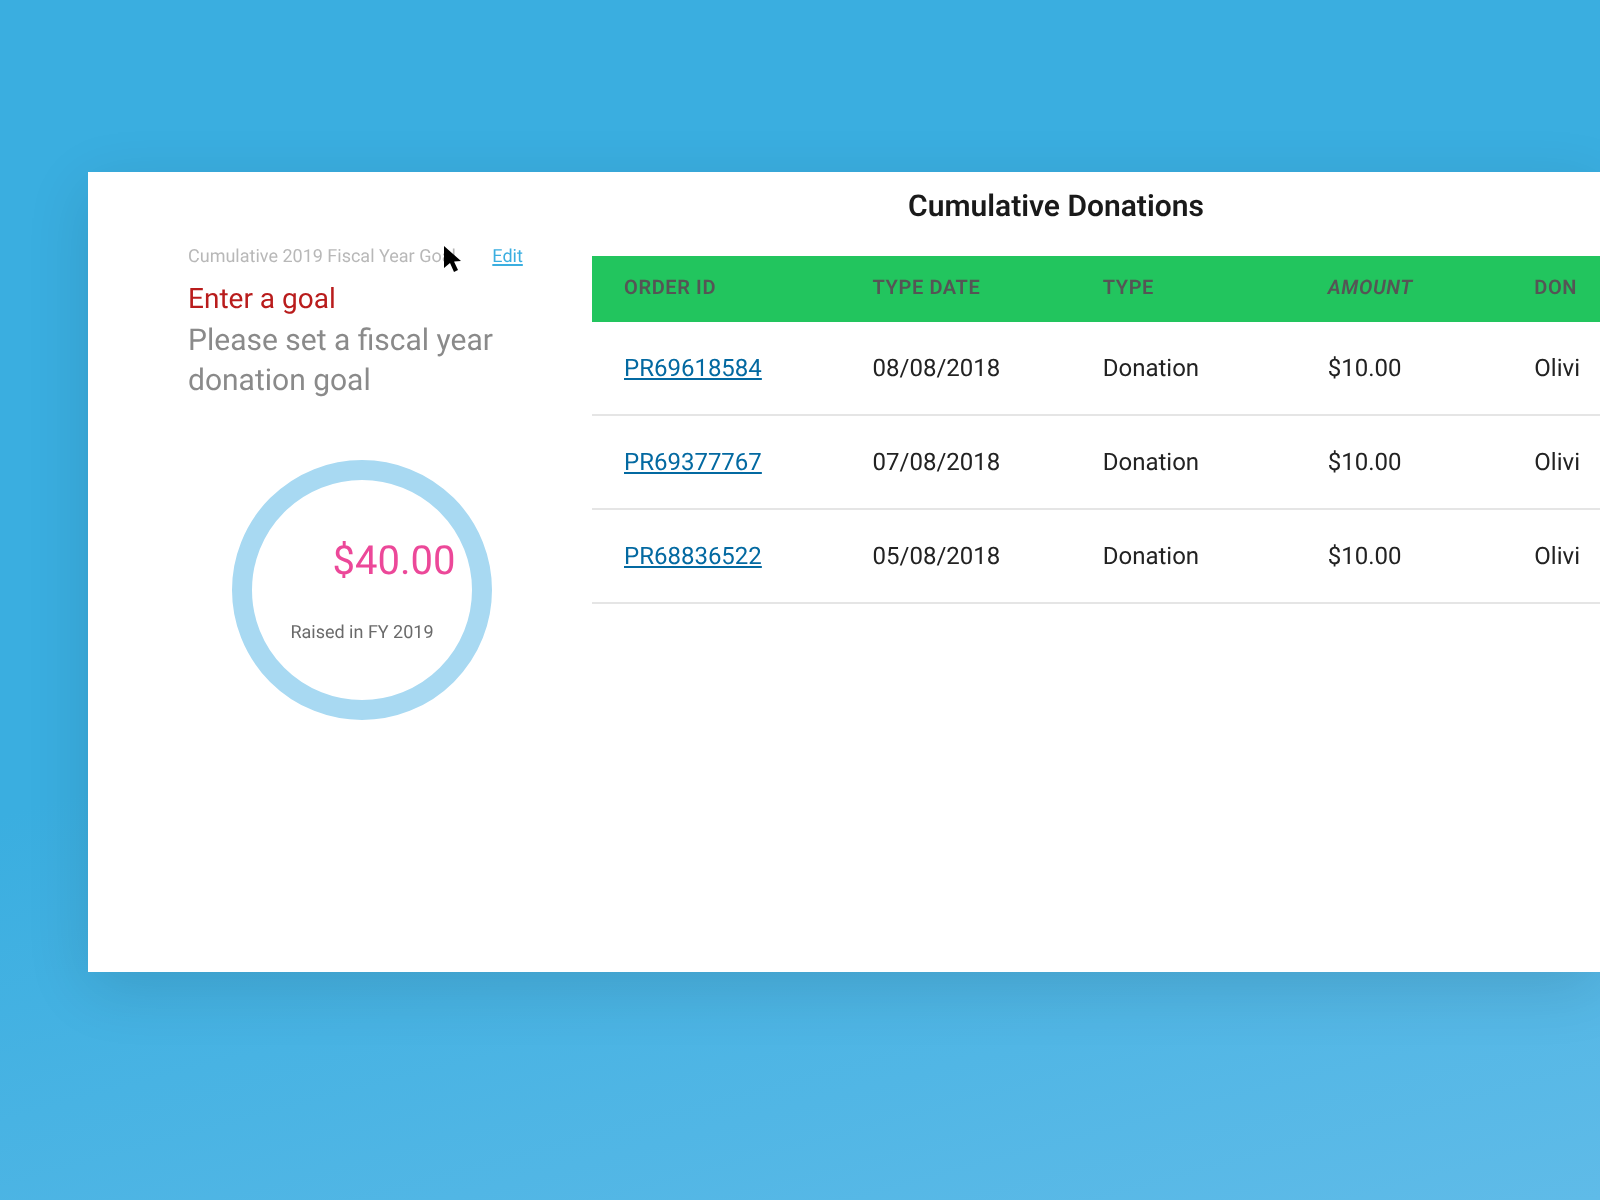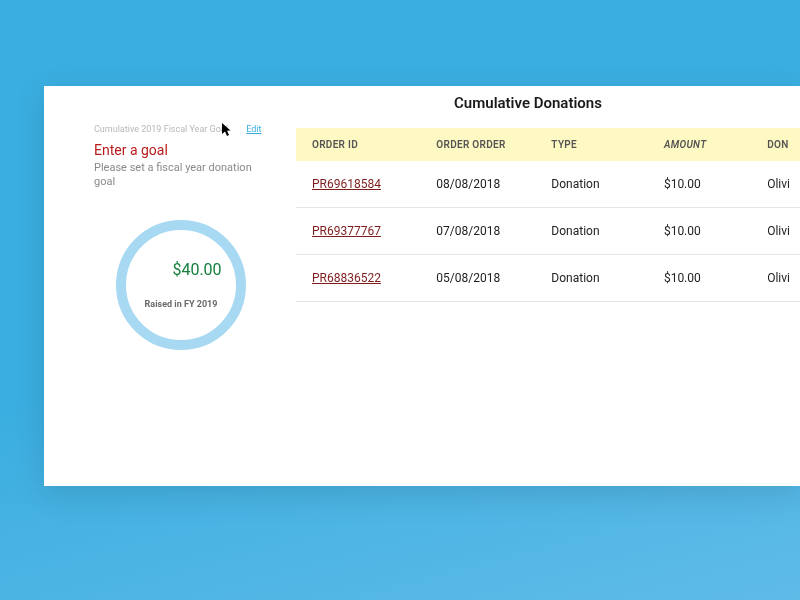--- a/index.html
+++ b/index.html
@@ -45,21 +45,21 @@
       color: #000;
       pointer-events: none;
     }
     .enter-goal {
       font-size: 14px;
       color: #b91c1c;
       margin-bottom: 3px;
       font-weight: 400;
     }
     .goal-sub {
-      font-size: 11px;
+      font-size: 15px;
       color: #8a8a8a;
       line-height: 1.3;
       margin-bottom: 30px;
     }
     .ring-wrap {
       position: relative;
       width: 130px;
       height: 130px;
       margin: 0 auto;
     }
@@ -67,30 +67,29 @@
       width: 130px;
       height: 130px;
       border-radius: 50%;
       border: 10px solid #a8d9f2;
       display: flex;
       flex-direction: column;
       align-items: center;
       justify-content: center;
     }
     .ring-amount {
-      font-size: 16px;
-      color: #15803d;
+      font-size: 20px;
+      color: #ec4899;
       font-weight: 400;
       margin-left: 32px;
     }
     .ring-caption {
       font-size: 9px;
       color: #6a6a6a;
       margin-top: 20px;
-      font-weight: bold;
     }
     .right-panel {
       flex: 1;
       padding-top: 8px;
       overflow: hidden;
     }
     .table-title {
       font-size: 15px;
       font-weight: 600;
       color: #1a1a1a;
@@ -102,31 +101,31 @@
       width: 100%;
       border-collapse: collapse;
       font-size: 12px;
     }
     thead th {
       text-align: left;
       font-size: 10px;
       font-weight: 600;
       color: #555;
       letter-spacing: 0.3px;
-      background: #fef9c3;
+      background: #22c55e;
       padding: 11px 10px 11px 16px;
     }
     tbody td {
       padding: 16px 10px 16px 16px;
       border-bottom: 1px solid #e5e5e5;
       color: #222;
       font-size: 12px;
     }
     tbody td.link-cell a {
-      color: #7f1d1d;
+      color: #0369a1;
       text-decoration: underline;
       text-align: right;
     }
     .col-order { width: 130px; }
     .col-date { width: 120px; }
     .col-type { width: 120px; }
     .col-amount { width: 110px; font-style: italic; }
     .col-donor { }
   </style>
 </head>
@@ -152,21 +151,21 @@
       </div>
     </div>
   </div>
 
   <div class="right-panel">
     <div class="table-title">Cumulative Donations</div>
     <table>
       <thead>
         <tr>
           <th class="col-order">ORDER ID</th>
-          <th class="col-date">ORDER ORDER</th>
+          <th class="col-date">TYPE DATE</th>
           <th class="col-type">TYPE</th>
           <th class="col-amount">AMOUNT</th>
           <th class="col-donor">DON</th>
         </tr>
       </thead>
       <tbody id="tbody">
           <tr>
             <td class="link-cell"><a href="#">PR69618584</a></td>
             <td>08/08/2018</td>
             <td>Donation</td>

